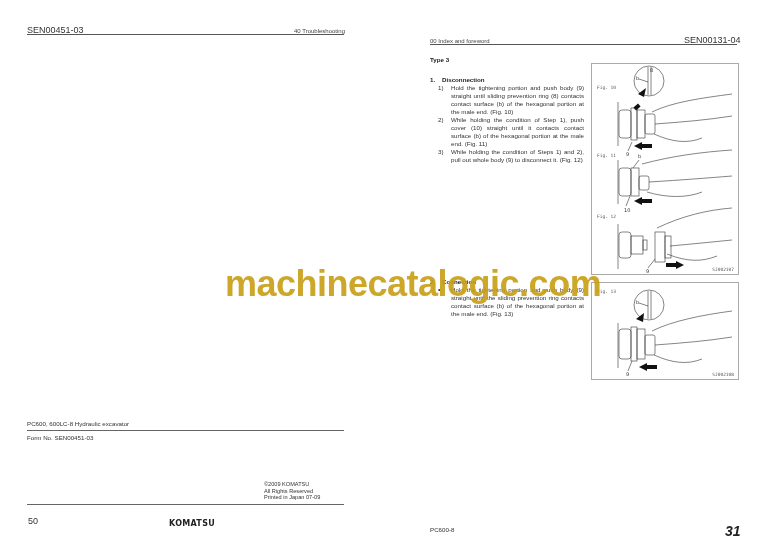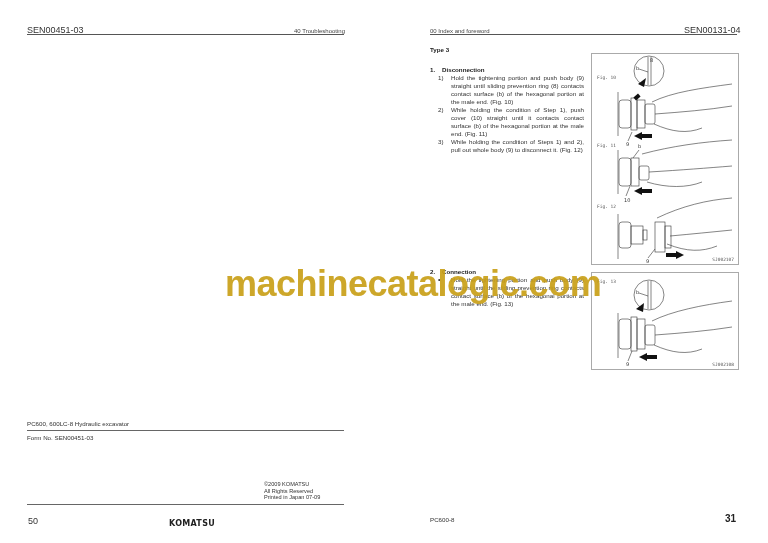--- a/index.html
+++ b/index.html
@@ -2,21 +2,21 @@
 <html><head>
 <meta charset="utf-8">
 <style>
   html, body { margin: 0; padding: 0; }
   body {
     width: 768px; height: 543px; position: relative; overflow: hidden;
     background: #ffffff; font-family: "Liberation Sans", sans-serif; color: #222;
   }
   .abs { position: absolute; }
   .page-left { position: absolute; left: 0; top: 0; width: 384px; height: 469px; }
-  .page-right { position: absolute; left: 384px; top: 0; width: 384px; height: 389px; }
+  .page-right { position: absolute; left: 384px; top: 10px; width: 384px; height: 389px; }
 
   .hdr-big { font-size: 9px; color: #333; }
   .hdr-small { font-size: 6px; color: #444; }
   .rule { position: absolute; height: 1px; background: #666; }
 
   .body-text { font-size: 6.2px; line-height: 8px; color: #333; }
   .bold { font-weight: bold; color: #222; }
 
   .fig-box { position: absolute; border: 1px solid #aaa; background: #fff; }
   .fig-label { position: absolute; font-size: 4.5px; color: #555; font-family: "DejaVu Sans Mono", monospace; }
@@ -187,16 +187,16 @@
       </g>
       <g font-size="5" fill="#333" font-family="DejaVu Sans, sans-serif">
         <text x="44" y="21">b</text>
         <text x="34" y="93">9</text>
       </g>
     </svg>
     <div class="fig-code" style="right:4px; bottom:2px;">SJ002108</div>
   </div>
 
   <div class="abs" style="left:46px; top:516px; font-size:6.2px; color:#333;">PC600-8</div>
-  <div class="abs" style="left:341px; top:513px; font-size:10px; font-weight:bold; color:#222;">31</div>
+  <div class="abs" style="left:341px; top:513px; font-size:14px; font-weight:bold; color:#222;font-style:italic;">31</div>
 </div>
 
 <div class="watermark">machinecatalogic.com</div>
 
 </body></html>

